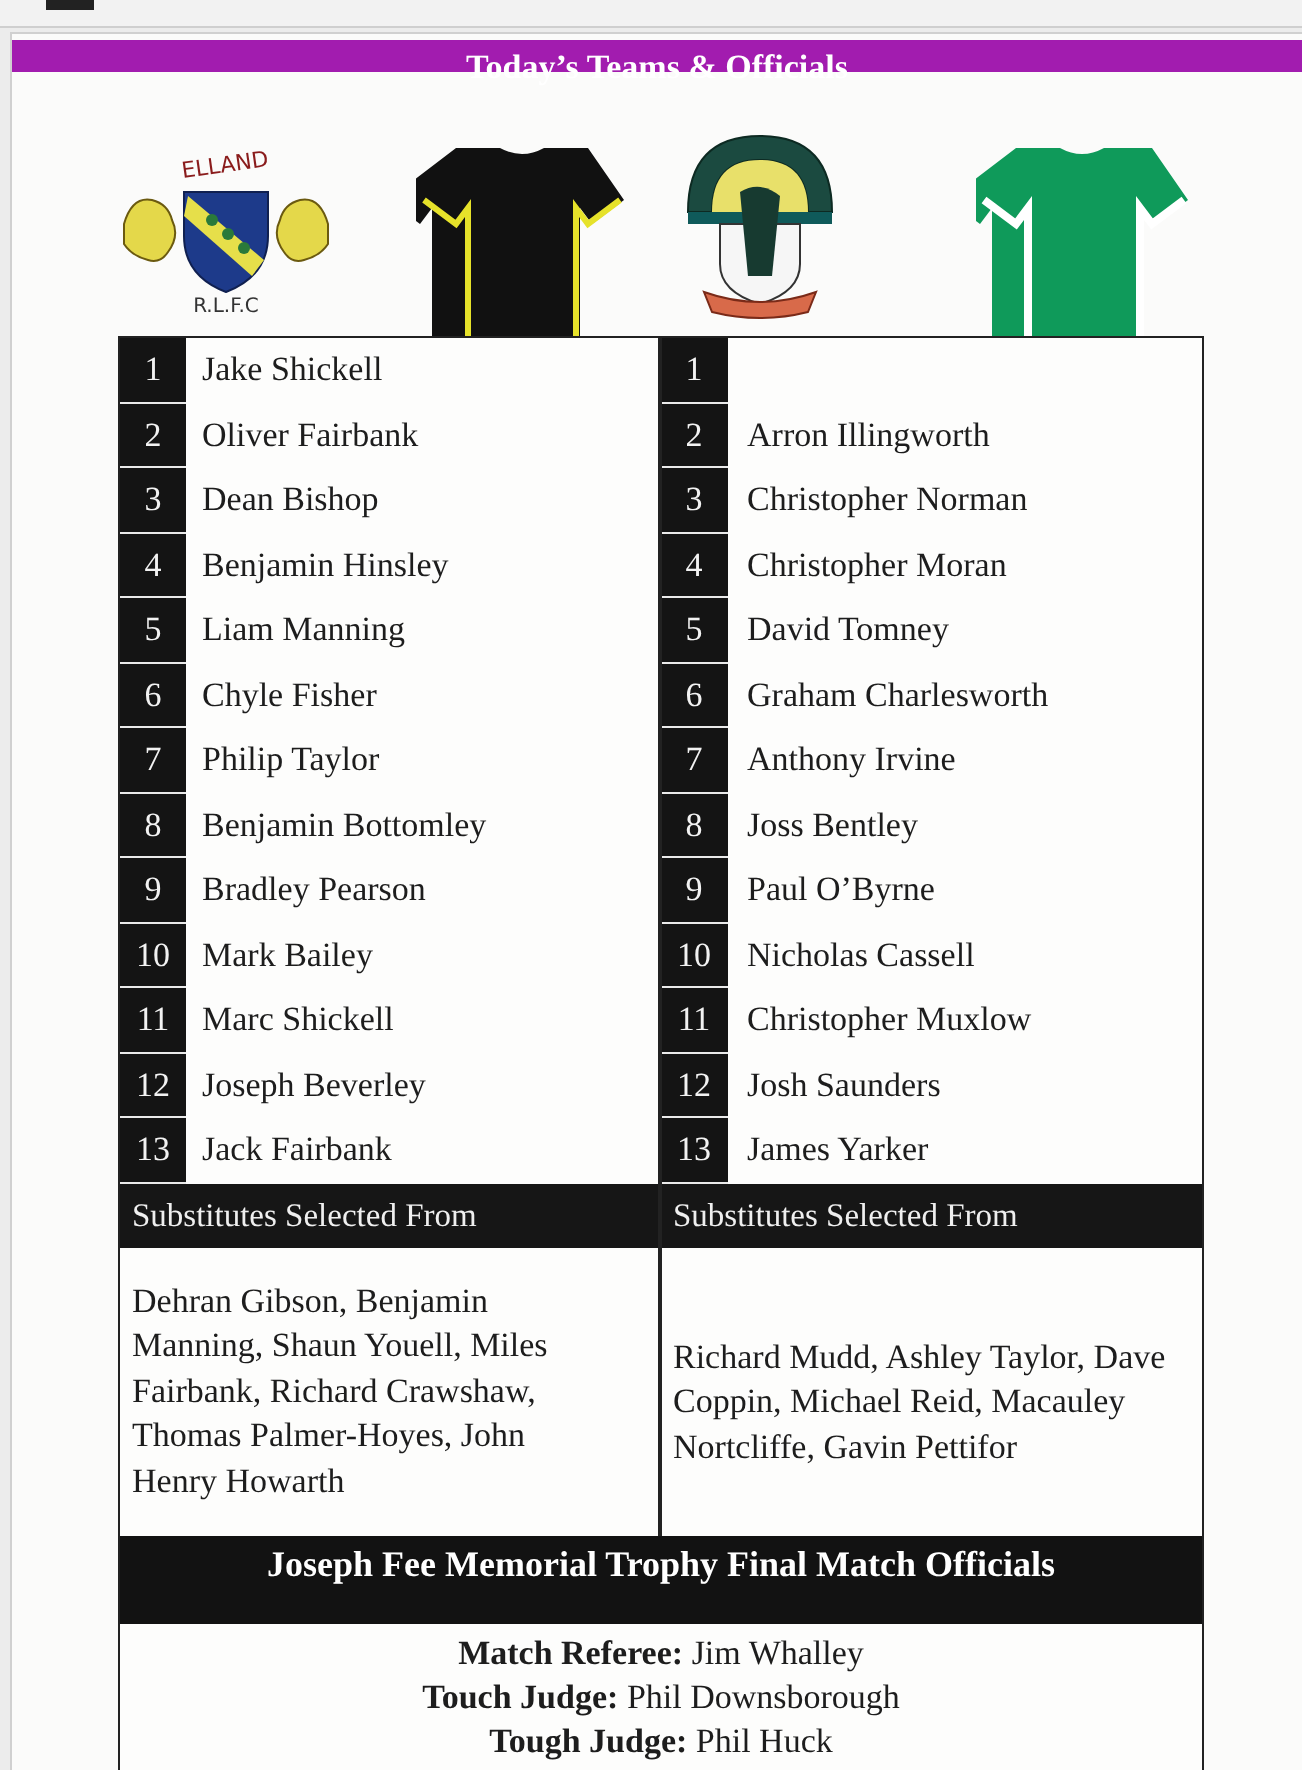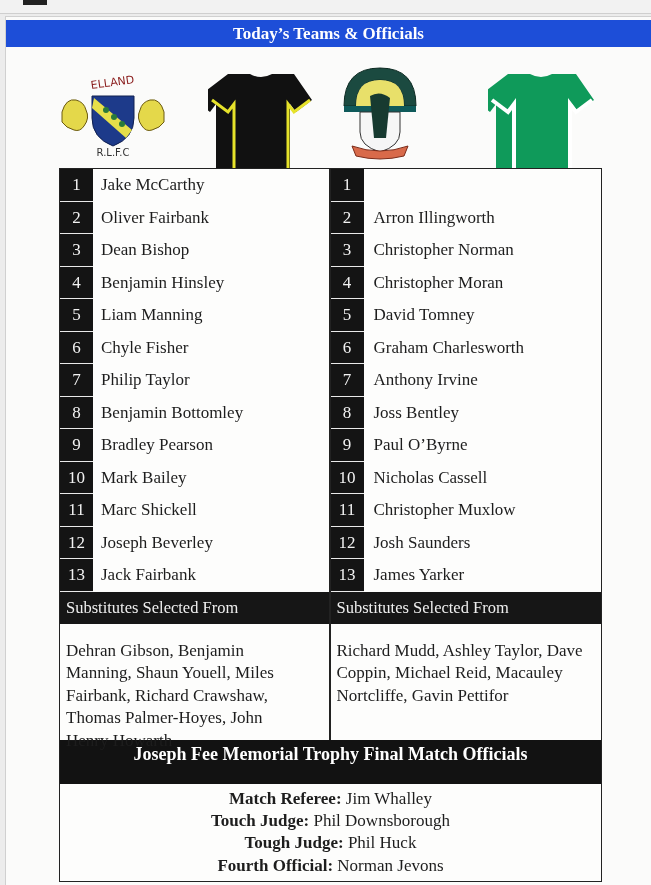--- a/index.html
+++ b/index.html
@@ -17,22 +17,22 @@
   .topstrip .tab {
     position: absolute; left: 23px; top: 0; width: 24px; height: 5px; background: #222;
   }
   .page {
     position: absolute; left: 5px; top: 16px; width: 646px; height: 869px;
     background: #fbfbfa;
     border-left: 1px solid #d0d0d0;
     border-top: 1px solid #d0d0d0;
   }
   .title-bar {
-    position: absolute; left: 6px; top: 20px; width: 645px; height: 27px;
-    background: #1d4ed8;
+    position: absolute; left: 6px; top: 20px; width: 645px; height: 16px;
+    background: #a21caf;
     color: #fff;
     font-weight: bold;
     font-size: 17px;
     text-align: center;
     line-height: 27px;
   }
   
   .logo-row { position: absolute; left: 0; top: 50px; width: 651px; height: 110px; }
   .elland {
     position: absolute; left: 58px; top: 22px; width: 110px; height: 86px;
@@ -63,21 +63,21 @@
   .col-right .row .name { padding-left: 10px; }
   .subs-head {
     height: 32px; background: #161616; color: #efefef;
     font-size: 16.5px; line-height: 32px; padding-left: 6px; font-family: Liberation Serif, serif;
   }
   .col-right .subs-head { padding-left: 6px; }
   .subs-body {
     height: 116px; padding: 16px 6px 0 6px; font-size: 17px; line-height: 22.5px; color: #1d1d1d;
   }
   .col-left .subs-body { padding-right: 30px; }
-  .col-right .subs-body { padding-left: 6px; padding-right: 6px; }
+  .col-right .subs-body { padding-left: 6px; padding-right: 6px; margin-top: 28px; }
   .officials-head {
     height: 44px; background: #121212; color: #fff; font-weight: bold;
     font-size: 18px; text-align: center; line-height: 28px;
   }
   .officials-body {
     padding: 4px 0 4px 0; text-align: center; font-size: 17px; line-height: 22.4px; color: #1d1d1d;
   }
   .officials-body b { font-weight: bold; }
 </style>
 </head>
@@ -129,21 +129,21 @@
   </svg>
 </div>
 
 <div class="teams">
   <div class="teams-cols">
 
     <div class="col col-left">
       <div>
         <div class="row">
             <span class="num">1</span>
-            <span class="name">Jake McCarthy</span>
+            <span class="name">Jake Shickell</span>
           </div>
         <div class="row">
             <span class="num">2</span>
             <span class="name">Oliver Fairbank</span>
           </div>
         <div class="row">
             <span class="num">3</span>
             <span class="name">Dean Bishop</span>
           </div>
         <div class="row">

